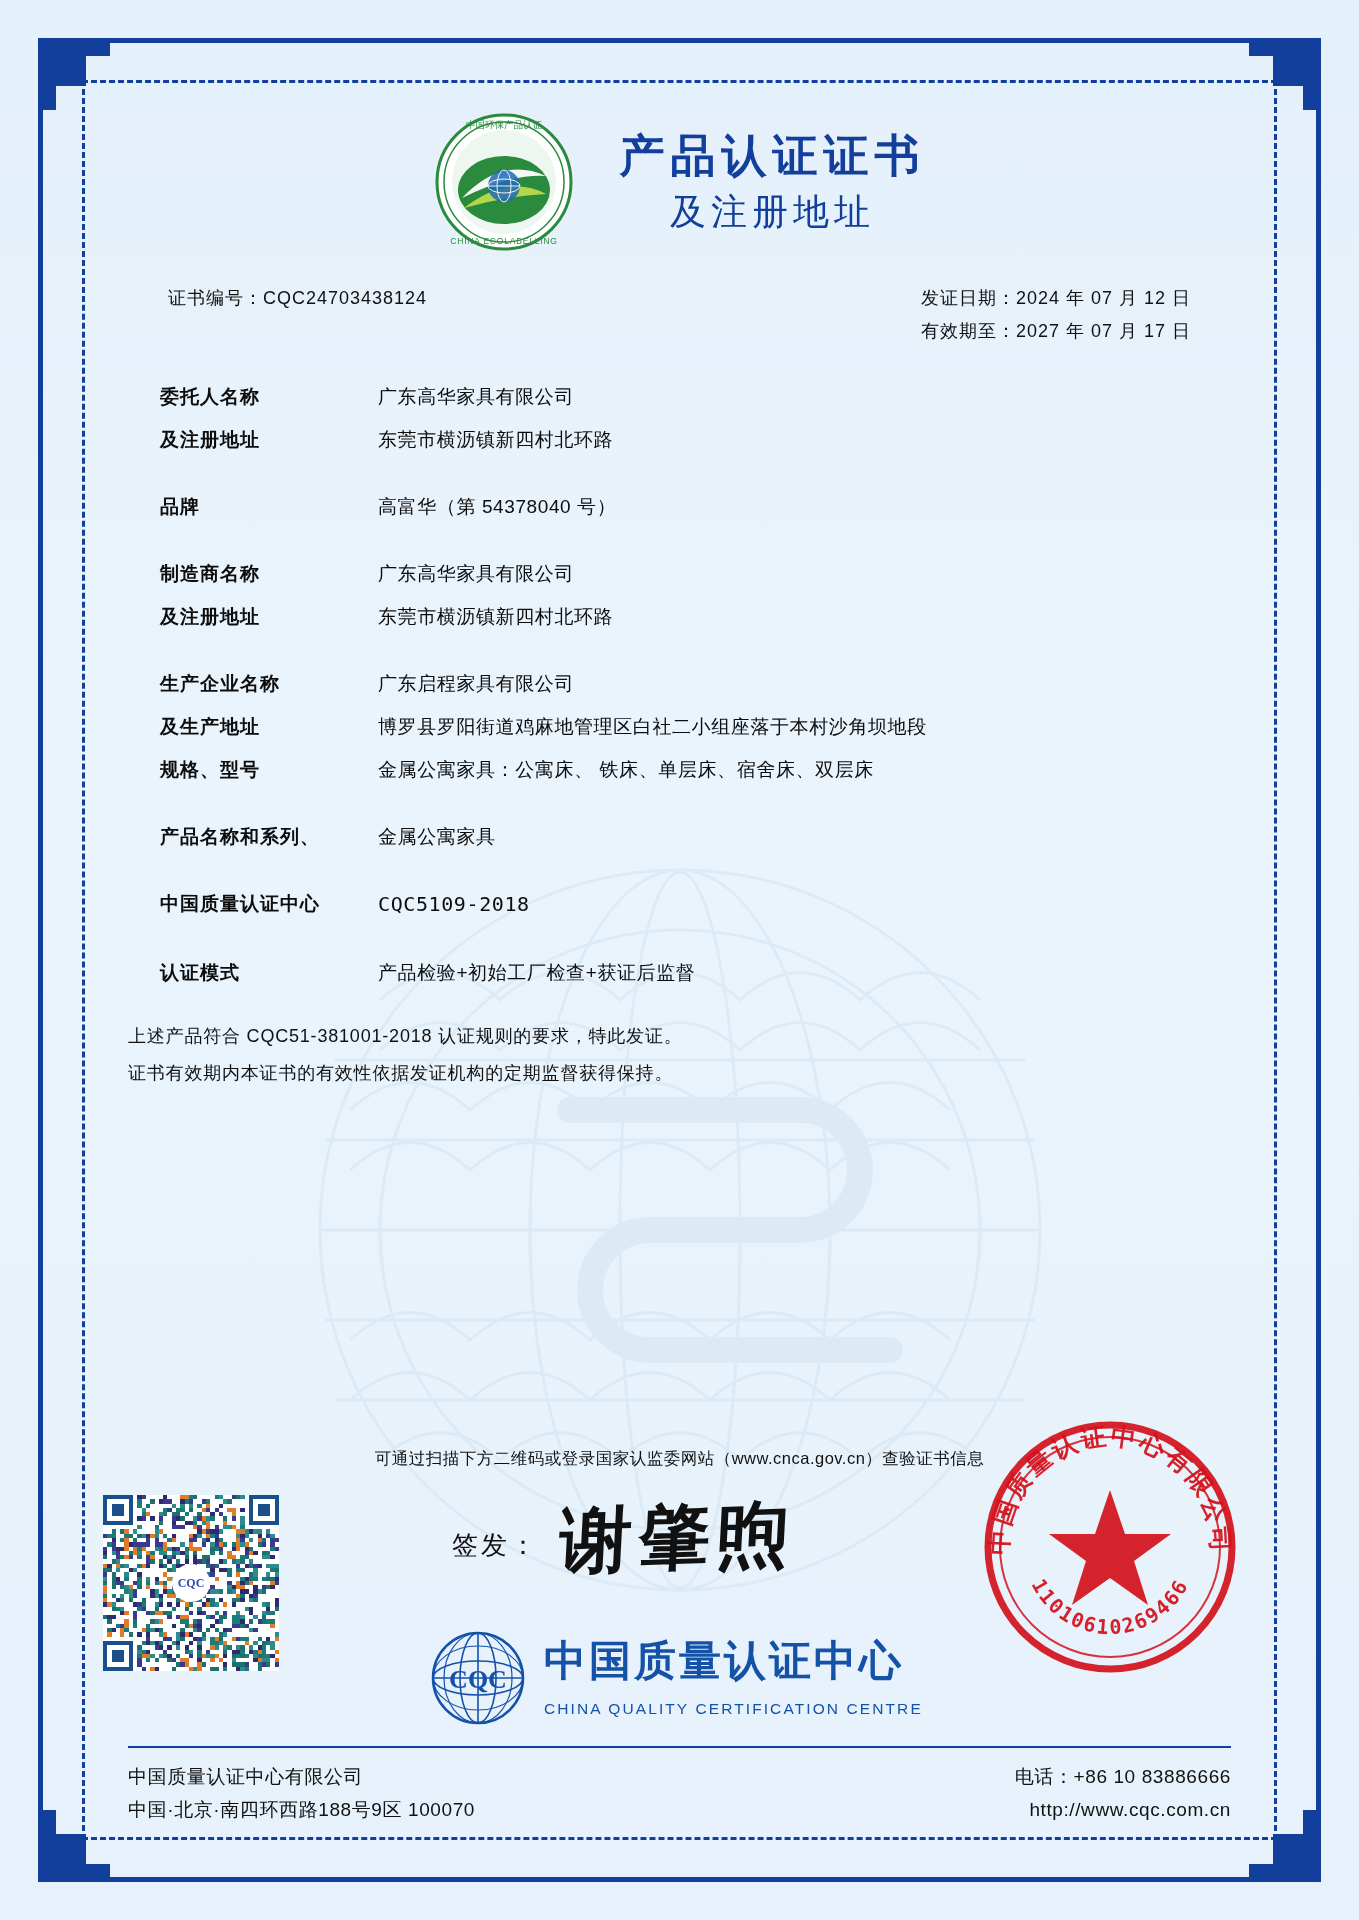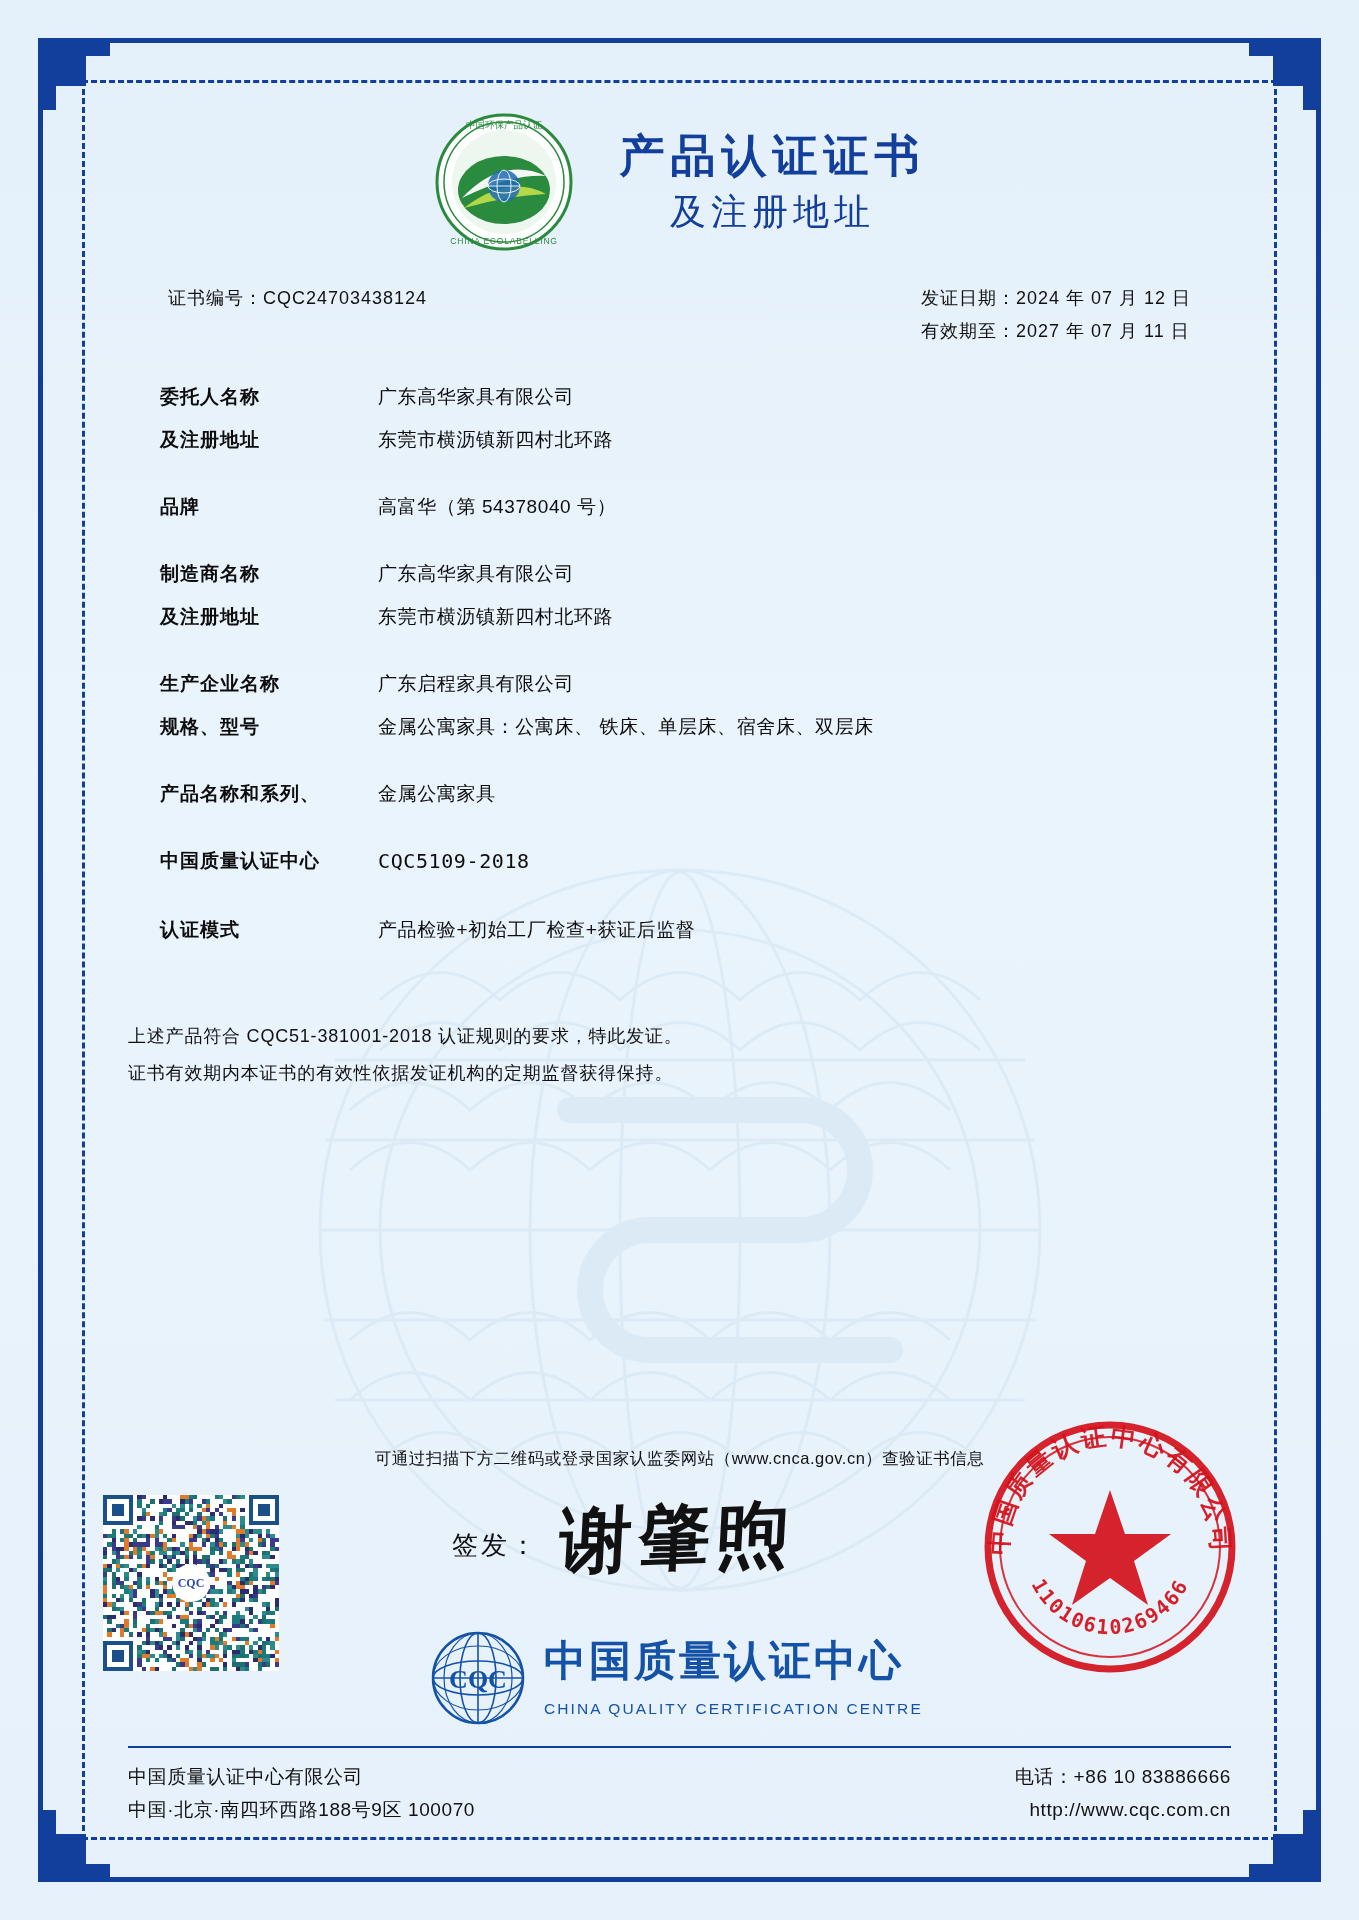--- a/index.html
+++ b/index.html
@@ -354,21 +354,21 @@
 
   <div class="meta">
     <div class="meta-left">
       <span>证书编号：</span><span>CQC24703438124</span>
     </div>
     <div class="meta-right">
       <div>
         <span>发证日期：</span><span>2024 年 07 月 12 日</span>
       </div>
       <div>
-        <span>有效期至：</span><span>2027 年 07 月 11 日</span>
+        <span>有效期至：</span><span>2027 年 07 月 17 日</span>
       </div>
     </div>
   </div>
 
   <div class="fields">
 
     <div class="row">
       <div class="lbl">委托人名称</div>
       <div class="val">广东高华家具有限公司</div>
     </div>
@@ -387,20 +387,24 @@
       <div class="val">广东高华家具有限公司</div>
     </div>
     <div class="row">
       <div class="lbl">及注册地址</div>
       <div class="val">东莞市横沥镇新四村北环路</div>
     </div>
 
     <div class="row gap-top">
       <div class="lbl">生产企业名称</div>
       <div class="val">广东启程家具有限公司</div>
+    </div>
+    <div class="row">
+      <div class="lbl">及生产地址</div>
+      <div class="val">博罗县罗阳街道鸡麻地管理区白社二小组座落于本村沙角坝地段</div>
     </div>
 
     <div class="row">
       <div class="lbl">规格、型号</div>
       <div class="val">金属公寓家具：公寓床、 铁床、单层床、宿舍床、双层床</div>
     </div>
     <div class="row gap-top">
       <div class="lbl">产品名称和系列、</div>
       <div class="val">金属公寓家具</div>
     </div>

